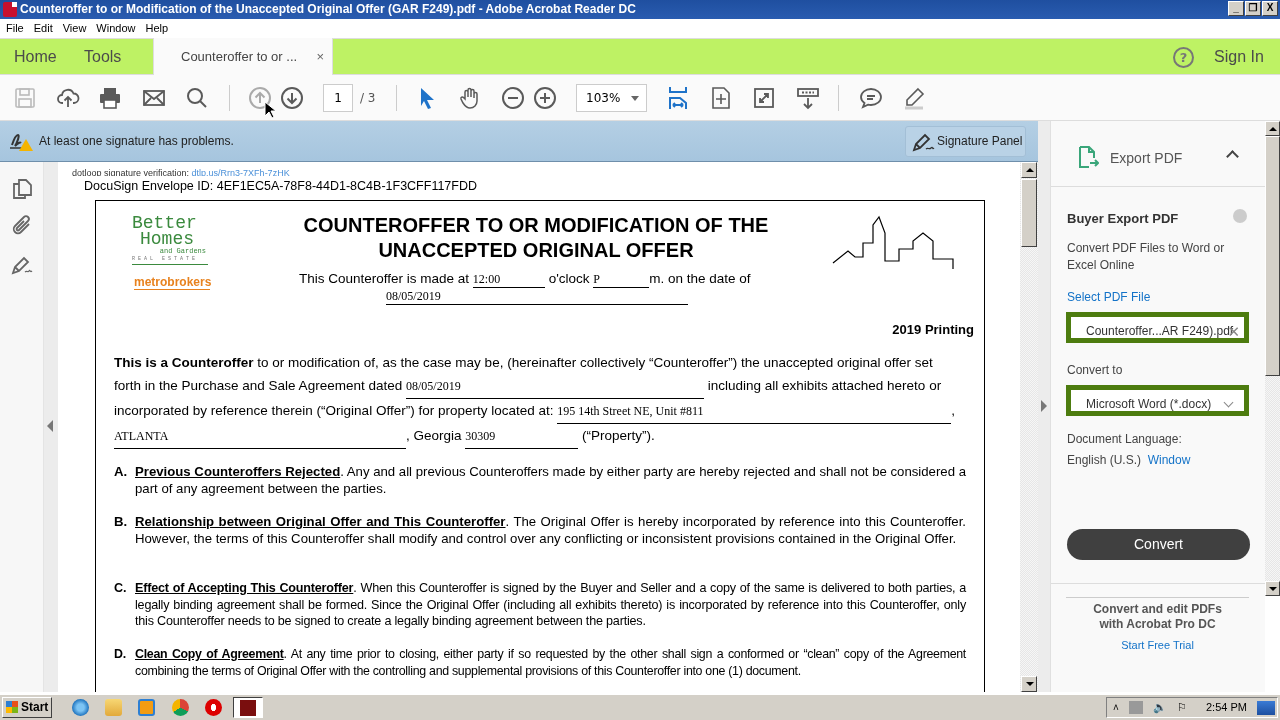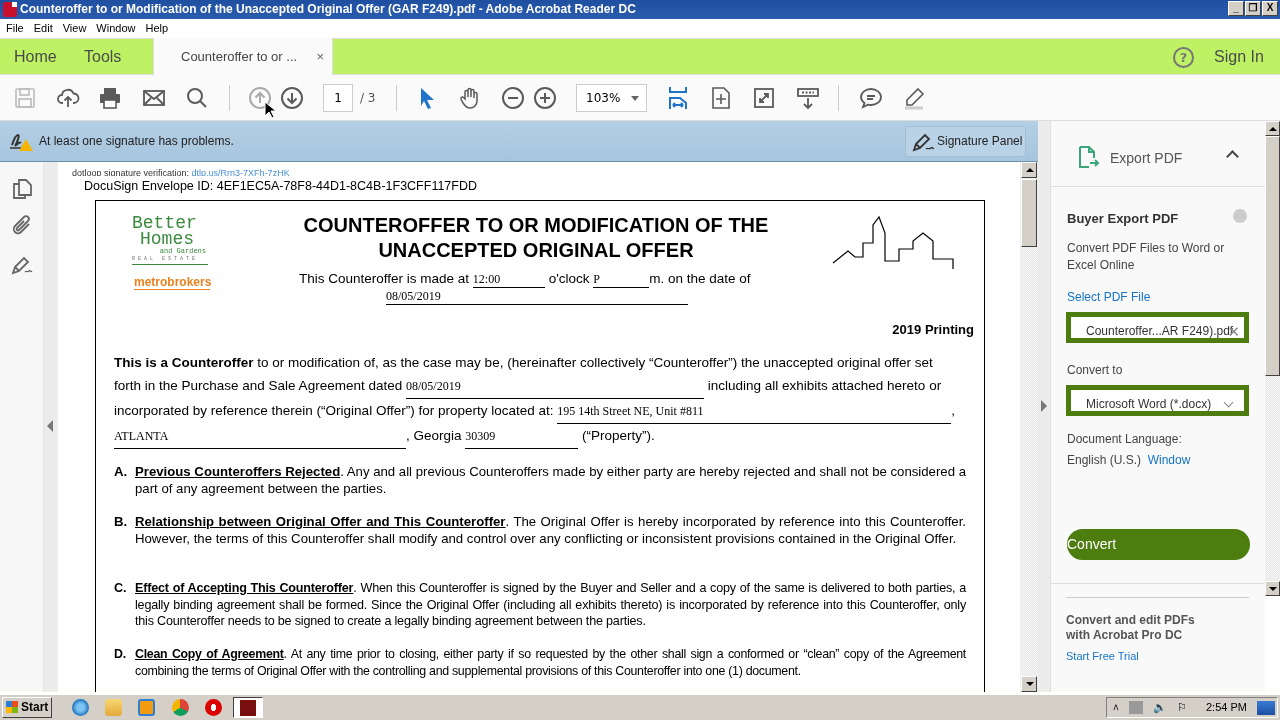--- a/index.html
+++ b/index.html
@@ -49,22 +49,22 @@
 .rscroll .thumb{position:absolute;left:0;top:15px;width:15px;height:240px;background:#d4d0c8;border:1px solid #fff;border-right-color:#404040;border-bottom-color:#404040}
 .rscroll .arr:after{left:3px}
 .rp-head{position:absolute;left:0;top:0;width:215px;height:66px;border-bottom:1px solid #ddd}
 .rp-head .title{position:absolute;left:59px;top:29px;font-size:14px;color:#555}
 .rp-head .ico{position:absolute;left:26px;top:24px}
 .rp-head .chev{position:absolute;left:177px;top:31px;width:9px;height:9px;border-left:2px solid #444;border-top:2px solid #444;transform:rotate(45deg)}
 .rp-sub{position:absolute;left:16px;font-size:12px;color:#444}
 .rp-bold{font-weight:bold;font-size:13px;color:#333}
 .rp-link{color:#1473c8}
 .rp-field{position:absolute;left:15px;width:183px;height:31px;background:#fff;border:5px solid #4d7c0f;font-size:12px;line-height:29px;padding-left:15px;color:#333;white-space:nowrap;overflow:hidden}
-.convert-btn{position:absolute;left:16px;top:408px;width:183px;height:31px;background:#4d7c0f;border-radius:16px;color:#fff;font-size:14px;line-height:31px}
-.promo{position:absolute;left:15px;top:476px;width:183px;font-size:12px;font-weight:bold;color:#555;line-height:15px;border-top:1px solid #ccc;padding-top:15px}
+.convert-btn{position:absolute;left:16px;top:408px;width:183px;height:31px;background:#404040;border-radius:16px;color:#fff;font-size:14px;text-align:center;line-height:31px}
+.promo{position:absolute;left:15px;top:476px;width:183px;text-align:center;font-size:12px;font-weight:bold;color:#555;line-height:15px;border-top:1px solid #ccc;padding-top:4px}
 .promo .trial{display:block;font-weight:normal;color:#1473c8;margin-top:6px;font-size:11px}
 .taskbar{position:absolute;left:0;top:694px;width:1280px;height:26px;background:#d4d0c8;border-top:1px solid #fff}
 .startbtn{position:absolute;left:2px;top:2px;width:50px;height:21px;border:1px solid #fff;border-right-color:#404040;border-bottom-color:#404040;font-size:12px;font-weight:bold;line-height:19px;padding-left:18px;font-family:"Liberation Sans",sans-serif}
 .startbtn:before{content:"";position:absolute;left:3px;top:3px;width:12px;height:12px;background:conic-gradient(#e94e1b 0 25%,#7cb518 0 50%,#ffb900 0 75%,#2d7fd3 0)}
 .tk{position:absolute;top:4px;width:17px;height:17px;border-radius:3px}
 .tray{position:absolute;left:1106px;top:2px;width:172px;height:21px;border:1px solid #808080;border-right-color:#fff;border-bottom-color:#fff;font-size:11px;line-height:19px;font-family:"Liberation Sans",sans-serif}
 
 .page{position:absolute;left:37px;top:38px;width:890px;height:600px;border:1px solid #000;border-bottom:none}
 .pdf{font-family:"Liberation Sans",sans-serif;color:#000}
 .serif{font-family:"Liberation Serif",serif;font-size:12px}

